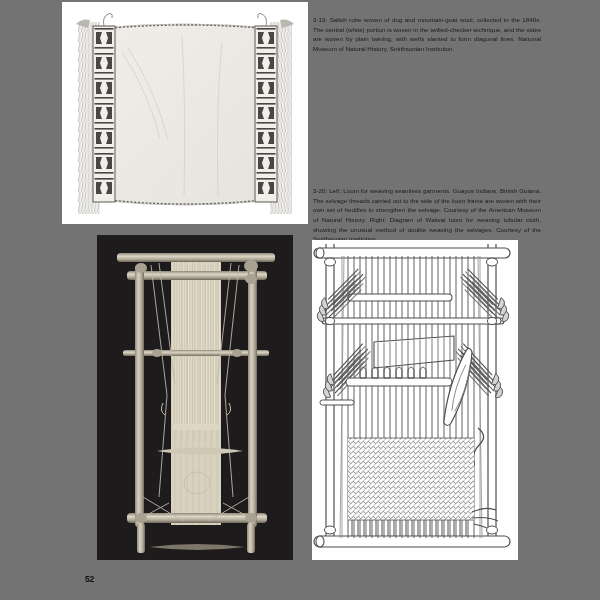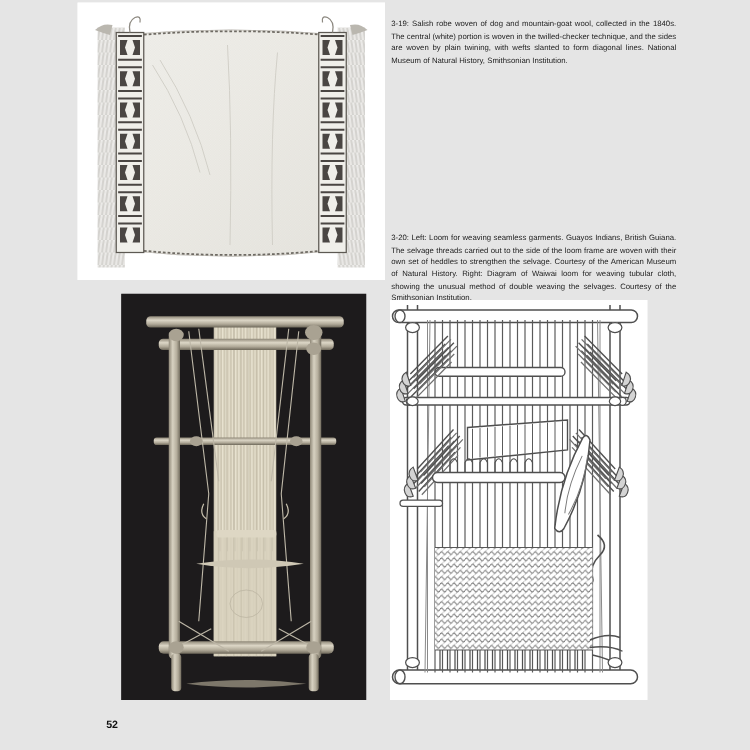--- a/index.html
+++ b/index.html
@@ -12,21 +12,21 @@
     height: 600px;
     position: relative;
     overflow: hidden;
     font-family: "Liberation Sans", sans-serif;
     color: #000000;
   }
 
   .page {
     position: absolute;
     inset: 0;
-    background: #e5e5e5;
+    background: #737373;
   }
 
   
   .caption {
     position: absolute;
     font-family: "Liberation Sans", sans-serif;
     font-size: 6.2px;
     line-height: 9.6px;
     color: #1b1b1b;
     text-align: justify;

